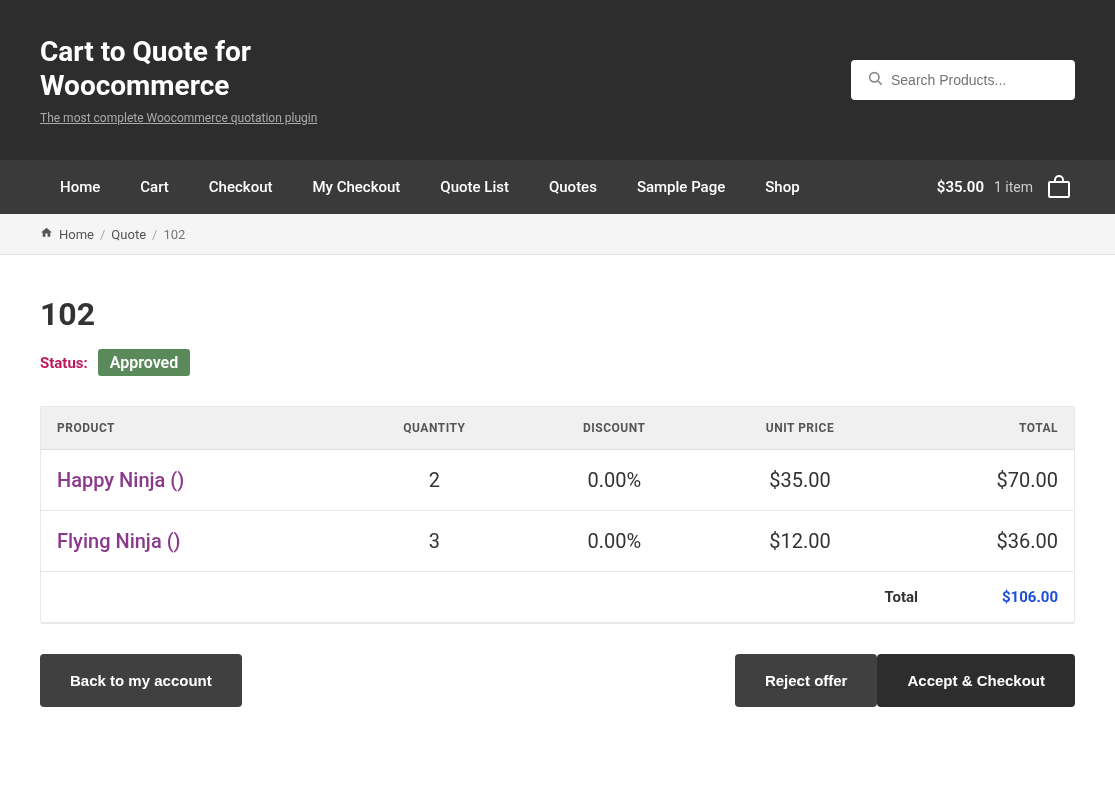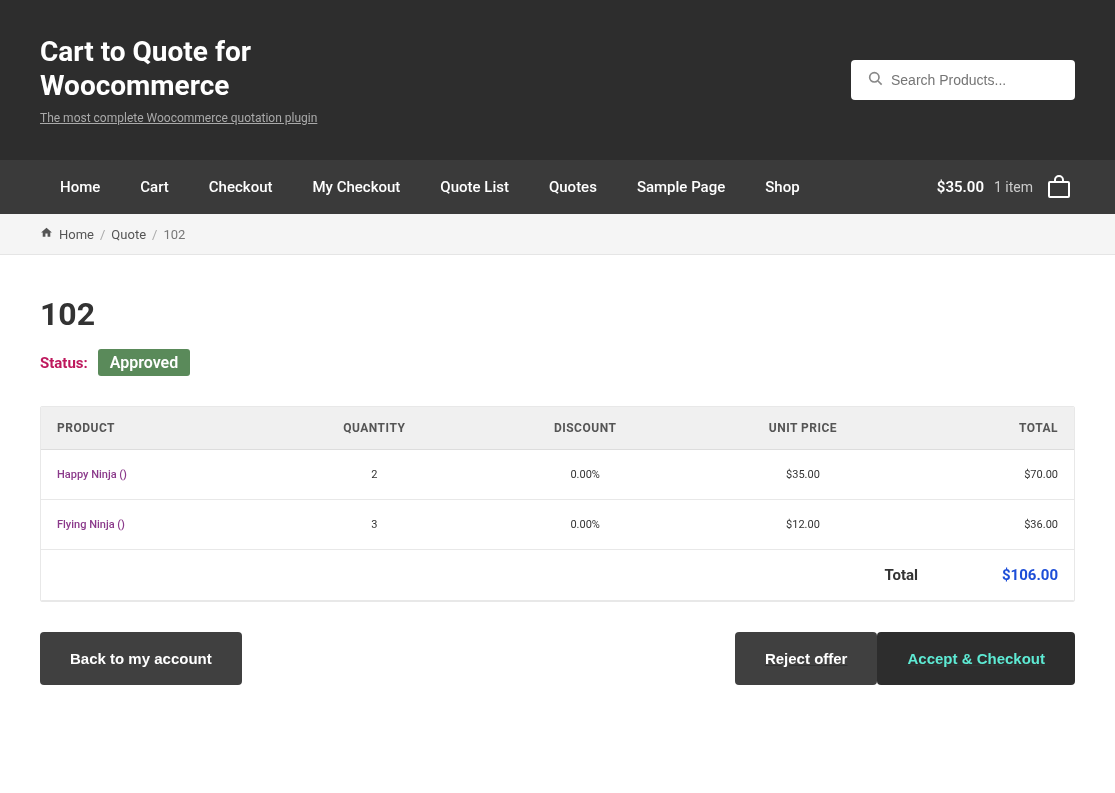--- a/index.html
+++ b/index.html
@@ -155,21 +155,21 @@
       text-align: center;
     }
     .quote-table thead th:last-child {
       text-align: right;
     }
     .quote-table tbody tr {
       border-bottom: 1px solid #e8e8e8;
     }
     .quote-table tbody td {
       padding: 18px 16px;
-      font-size: 11px;
+      font-size: 20px;
       color: #333;
       text-align: center;
     }
     .quote-table tbody td:first-child {
       text-align: left;
     }
     .quote-table tbody td:last-child {
       text-align: right;
     }
     .product-link {
@@ -223,21 +223,21 @@
       display: inline-flex;
       align-items: center;
       justify-content: center;
     }
     .btn-purple {
       background: #404040;
       color: #fff;
     }
     .btn-dark {
       background: #2d2d2d;
-      color: #5eead4;
+      color: #ffffff;
     }
     .btn-group-right {
       display: flex;
       text-decoration: underline;
     }
 
     
     .table-wrapper {
       border: 1px solid #e8e8e8;
       border-radius: 2px;

